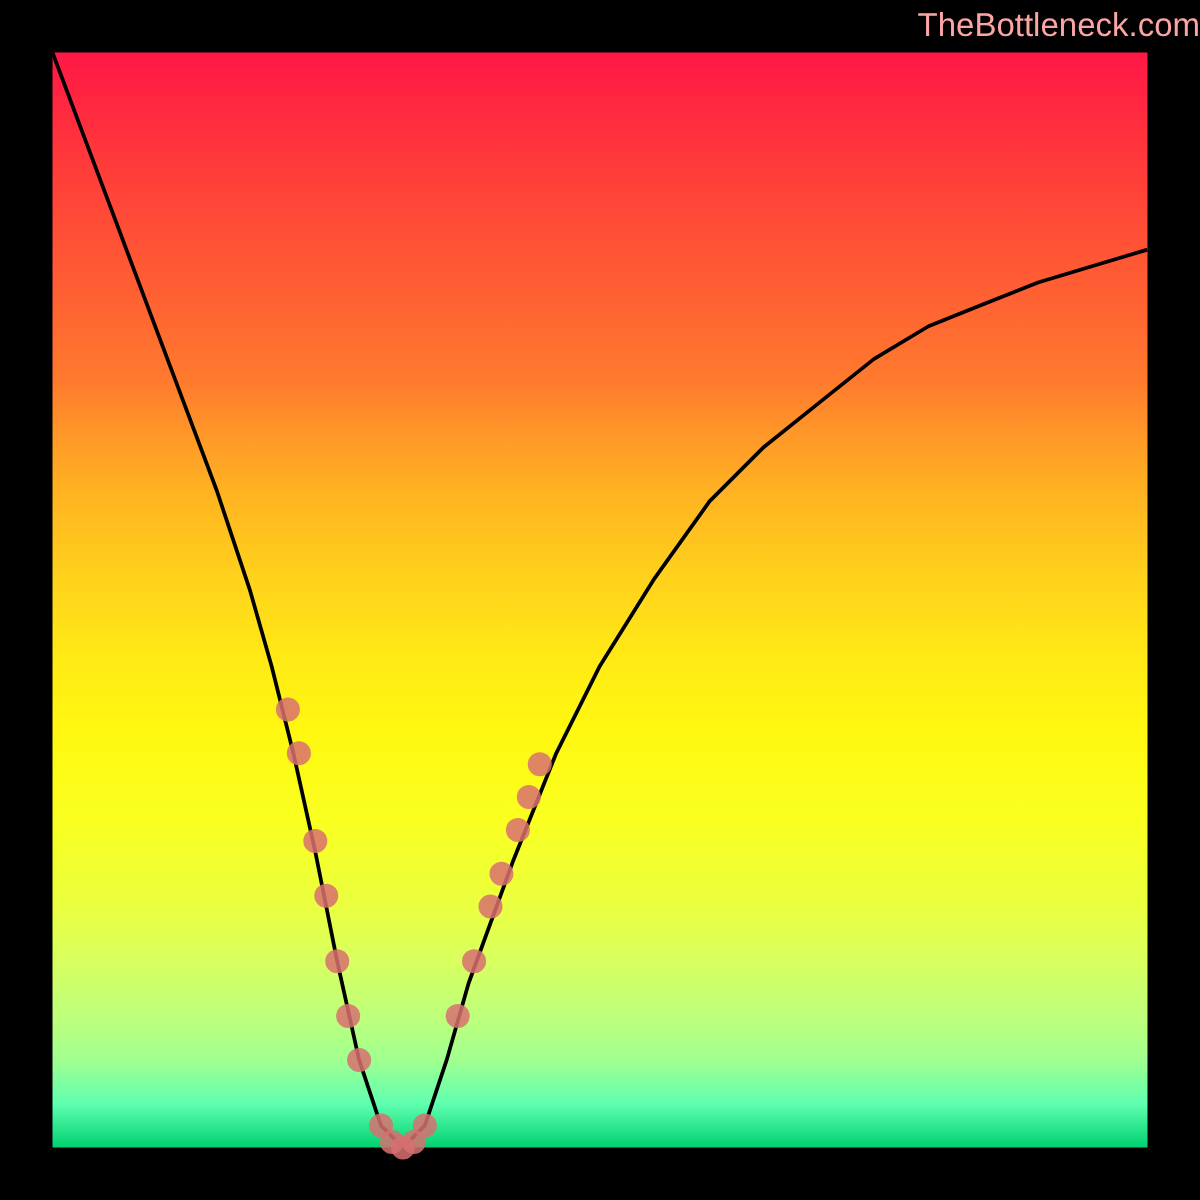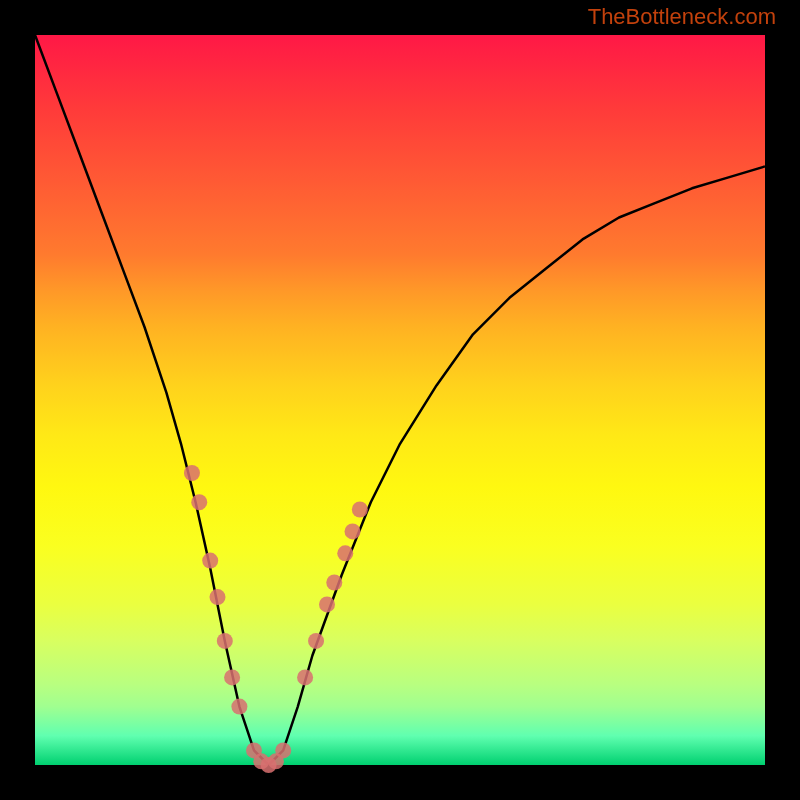--- a/index.html
+++ b/index.html
@@ -7,22 +7,22 @@
     width: 800px;
     height: 800px;
     background: #000;
     position: relative;
     font-family: Arial, sans-serif;
     overflow: hidden;
   }
   .watermark {
     position: absolute;
     top: 4px;
-    right: 24px;
-    color: #c2410c;
+    right: 0;
+    color: #fca5a5;
     font-size: 22px;
     font-weight: 500;
     z-index: 10;
   }
   .plot-area {
     position: absolute;
     left: 35px;
     top: 35px;
     width: 730px;
     height: 730px;

